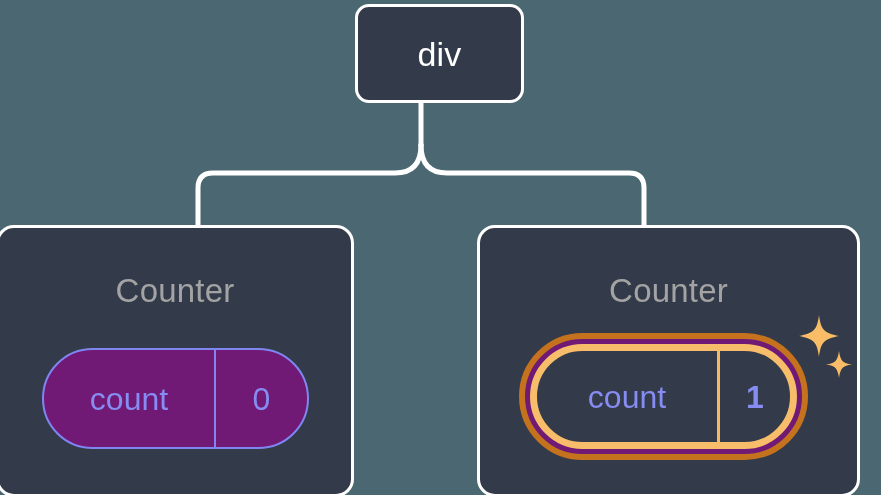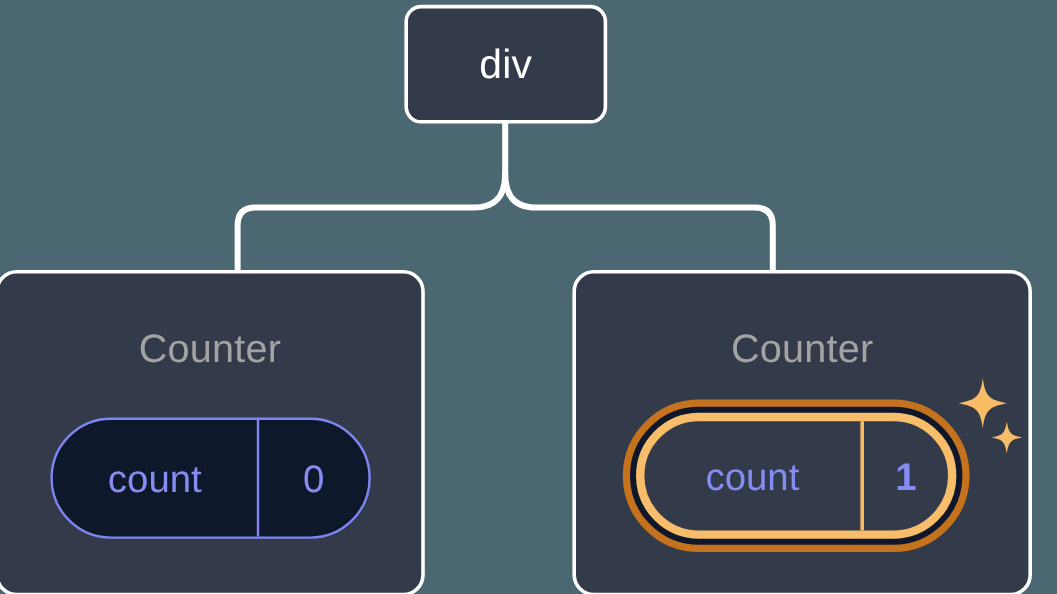--- a/index.html
+++ b/index.html
@@ -34,21 +34,21 @@
     position: absolute;
     box-sizing: border-box;
     background: #333a49;
     border: 3px solid #ffffff;
     border-radius: 16px;
     display: flex;
     flex-direction: column;
     align-items: center;
   }
   .node-root {
-    left: 337px;
+    left: 355px;
     top: 4px;
     width: 169px;
     height: 99px;
     justify-content: center;
     border-radius: 14px;
   }
   .node-root .node-title {
     font-size: 34px;
     color: #ffffff;
     line-height: 1;
@@ -78,21 +78,21 @@
     align-items: center;
   }
   .pill-wrap-left  { left: 42px;  top: 348px; }
   .pill-wrap-right { left: 519px; top: 333px; }
 
   .pill {
     box-sizing: border-box;
     display: flex;
     align-items: stretch;
     border-radius: 999px;
-    background: #0f172a;
+    background: #701a75;
   }
   .pill-plain {
     width: 267px;
     height: 101px;
     border: 2px solid #7f86f2;
   }
   
   .pill-highlight {
     width: 289px;
     height: 127px;

